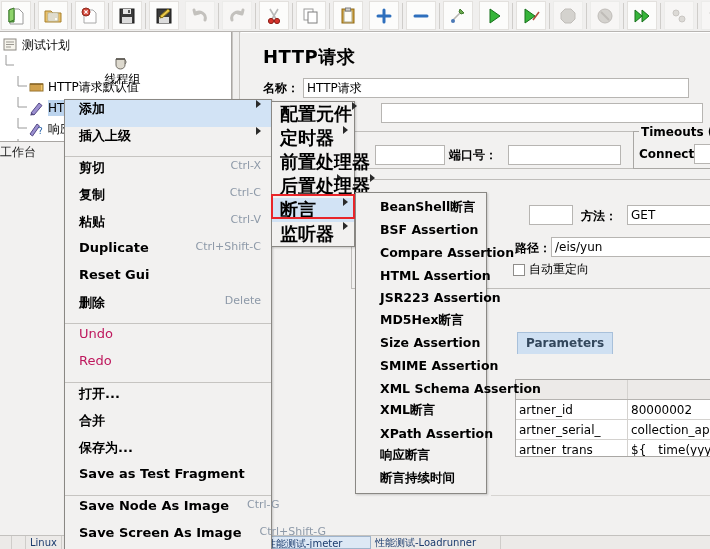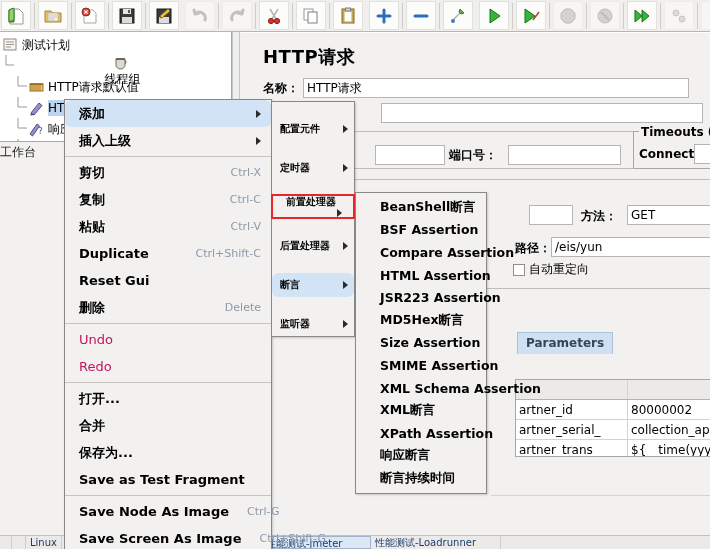--- a/index.html
+++ b/index.html
@@ -97,24 +97,24 @@
   .td-row { height:20px; border-bottom:1px solid #d4d2cf; display:flex; align-items:center; font-size:12px; }
   .cell { padding:0 3px; overflow:hidden; white-space:nowrap; border-right:1px solid #d4d2cf; height:100%; display:flex; align-items:center; }
 
   
   .menu {
     position:absolute; background:#f2f1f0; border:1px solid #8a8884;
     box-shadow: 1px 1px 2px rgba(0,0,0,.18);
     z-index: 50;
   }
   .mi {
-    height:27px; display:flex; align-items:center; padding:0 10px 0 14px;
-    font-size:13px; white-space:nowrap; position:relative;border-radius:6px;
-  }
-  .mi.small { height:24px; font-size:10px;margin-top:15px; }
+    height:27px; display:flex; padding:0 10px 0 14px;
+    font-size:13px; white-space:nowrap; position:relative;
+  }
+  .mi.small { height:24px; font-size:18px; }
   .mi .acc { margin-left:auto; color:#8d99a8; font-size:11px; padding-left:18px; font-weight:normal; }
   .mi.bold { font-weight:bold; }
   .mi.dis { color:#be185d; }
   .mi.hl { background:#d2e3f5; }
   .mi .arrow {
     margin-left:auto; width:0;height:0;
     border-left:5px solid #2a2a2a; border-top:4px solid transparent; border-bottom:4px solid transparent;
   }
   .m-sep { height:1px; background:#c6c4c1; margin:2px 0; }
   .redbox { position:absolute; border:2px solid #e8252a; }

